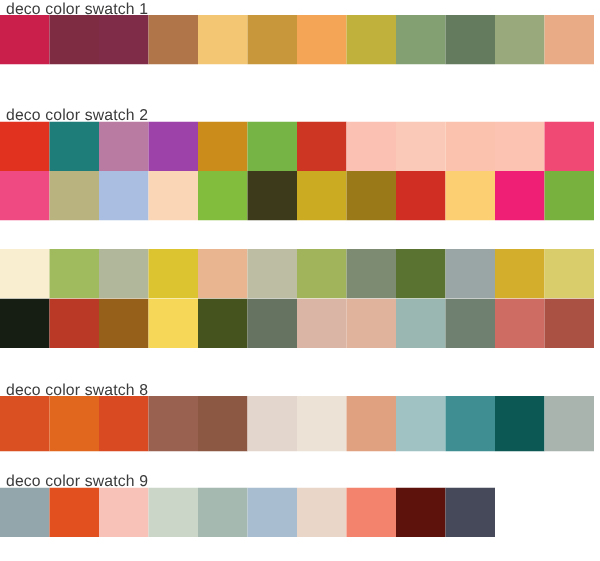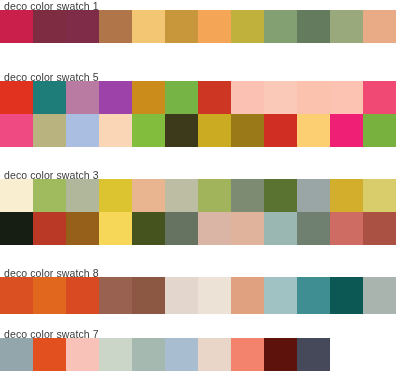--- a/index.html
+++ b/index.html
@@ -83,21 +83,21 @@
         <span class="cell" style="background: rgb(131, 160, 115); width: 33px;"></span>
         <span class="cell" style="background: rgb(100, 124, 93); width: 33px;"></span>
         <span class="cell" style="background: rgb(154, 169, 124); width: 33px;"></span>
         <span class="cell" style="background: rgb(232, 171, 133); width: 33px;"></span>
       </div>
   </div>
 
   <div class="gap-lg"></div>
 
   <div class="swatch-group" id="grp2">
-    <div class="group-label">deco color swatch 5</div>
+    <div class="group-label">deco color swatch 2</div>
     <div class="strip first">
         <span class="cell" style="background: rgb(225, 50, 32); width: 33px;"></span>
         <span class="cell" style="background: rgb(30, 125, 120); width: 33px;"></span>
         <span class="cell" style="background: rgb(185, 123, 161); width: 33px;"></span>
         <span class="cell" style="background: rgb(157, 66, 168); width: 33px;"></span>
         <span class="cell" style="background: rgb(204, 140, 28); width: 33px;"></span>
         <span class="cell" style="background: rgb(118, 180, 70); width: 33px;"></span>
         <span class="cell" style="background: rgb(204, 54, 34); width: 33px;"></span>
         <span class="cell" style="background: rgb(251, 194, 179); width: 33px;"></span>
         <span class="cell" style="background: rgb(251, 201, 184); width: 33px;"></span>
@@ -117,21 +117,20 @@
         <span class="cell" style="background: rgb(208, 46, 34); width: 33px;"></span>
         <span class="cell" style="background: rgb(251, 207, 114); width: 33px;"></span>
         <span class="cell" style="background: rgb(239, 31, 118); width: 33px;"></span>
         <span class="cell" style="background: rgb(120, 177, 62); width: 33px;"></span>
       </div>
   </div>
 
   <div class="gap-md"></div>
 
   <div class="swatch-group" id="grp3">
-    <div class="group-label">deco color swatch 3</div>
     <div class="strip first">
         <span class="cell" style="background: rgb(250, 238, 208); width: 33px;"></span>
         <span class="cell" style="background: rgb(159, 187, 93); width: 33px;"></span>
         <span class="cell" style="background: rgb(176, 183, 155); width: 33px;"></span>
         <span class="cell" style="background: rgb(219, 196, 47); width: 33px;"></span>
         <span class="cell" style="background: rgb(232, 181, 144); width: 33px;"></span>
         <span class="cell" style="background: rgb(188, 189, 163); width: 33px;"></span>
         <span class="cell" style="background: rgb(161, 180, 92); width: 33px;"></span>
         <span class="cell" style="background: rgb(126, 139, 115); width: 33px;"></span>
         <span class="cell" style="background: rgb(90, 115, 49); width: 33px;"></span>
@@ -171,21 +170,21 @@
         <span class="cell" style="background: rgb(160, 194, 194); width: 33px;"></span>
         <span class="cell" style="background: rgb(63, 142, 145); width: 33px;"></span>
         <span class="cell" style="background: rgb(11, 88, 84); width: 33px;"></span>
         <span class="cell" style="background: rgb(169, 180, 174); width: 33px;"></span>
       </div>
   </div>
 
   <div class="gap-sm"></div>
 
   <div class="swatch-group" id="grp5">
-    <div class="group-label">deco color swatch 7</div>
+    <div class="group-label">deco color swatch 9</div>
     <div class="strip">
         <span class="cell" style="background: rgb(146, 166, 171); width: 33px;"></span>
         <span class="cell" style="background: rgb(226, 80, 31); width: 33px;"></span>
         <span class="cell" style="background: rgb(248, 194, 184); width: 33px;"></span>
         <span class="cell" style="background: rgb(204, 214, 200); width: 33px;"></span>
         <span class="cell" style="background: rgb(165, 185, 176); width: 33px;"></span>
         <span class="cell" style="background: rgb(168, 190, 208); width: 33px;"></span>
         <span class="cell" style="background: rgb(233, 214, 201); width: 33px;"></span>
         <span class="cell" style="background: rgb(244, 131, 109); width: 33px;"></span>
         <span class="cell" style="background: rgb(93, 18, 12); width: 33px;"></span>

